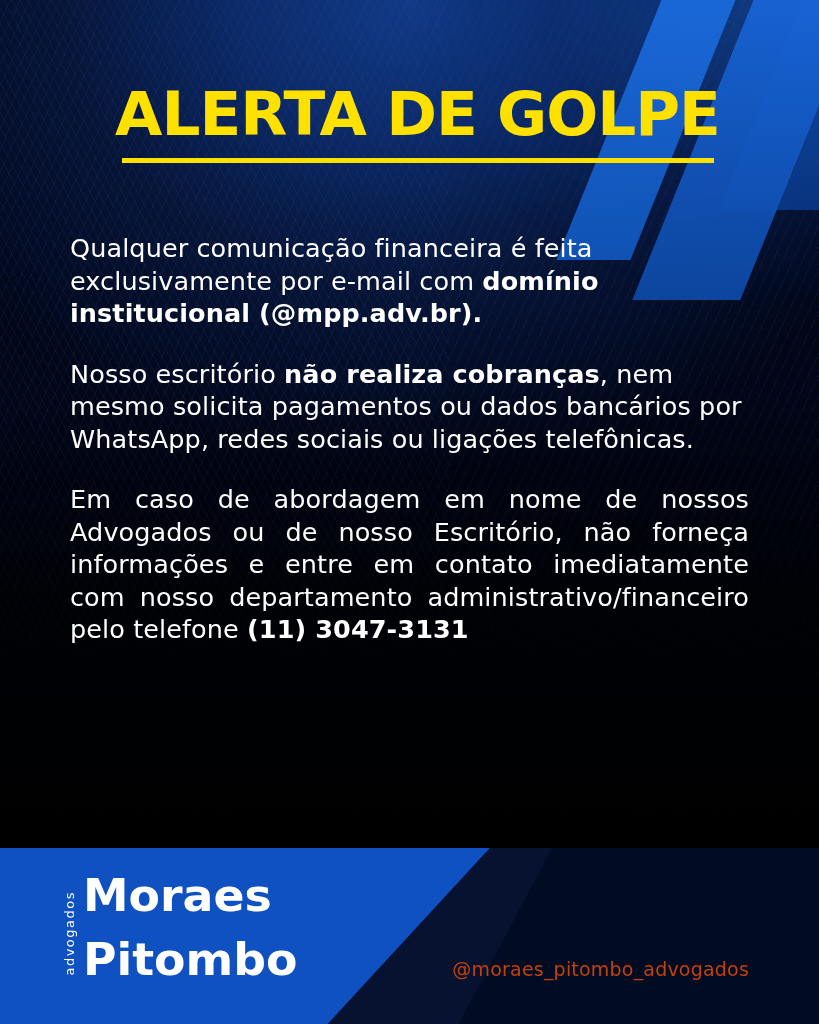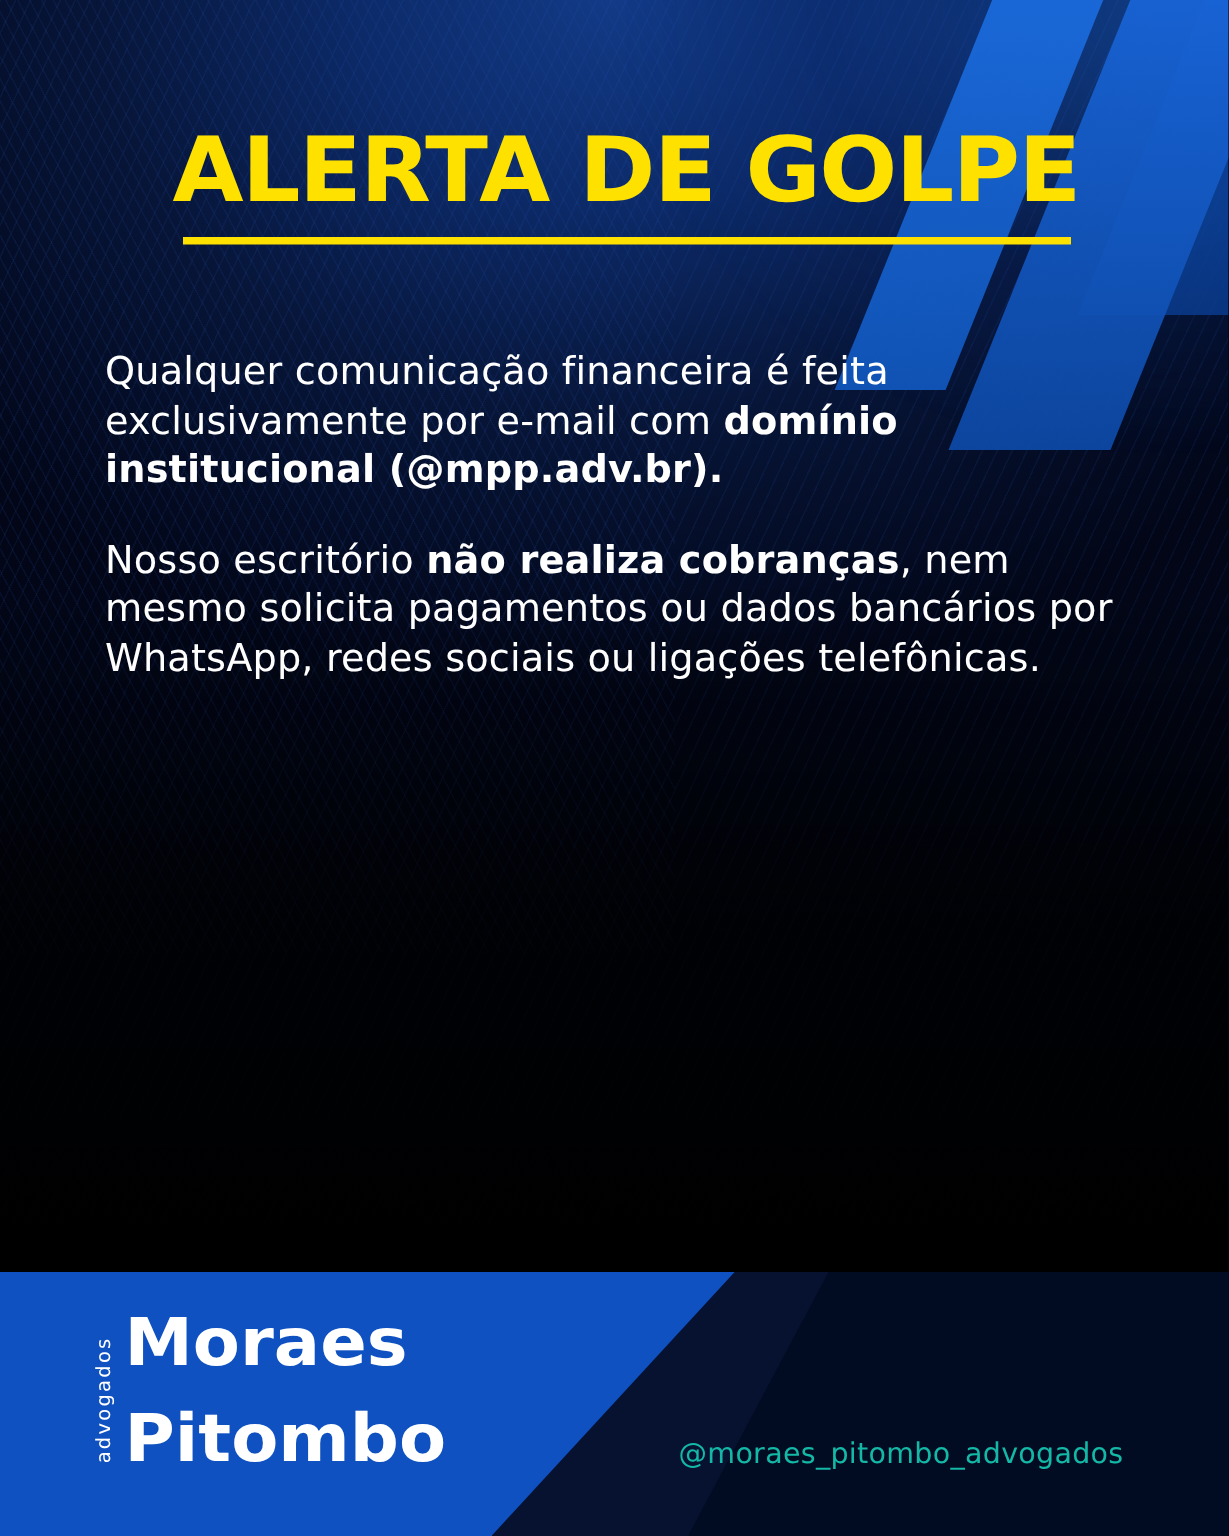--- a/index.html
+++ b/index.html
@@ -156,21 +156,21 @@
     color:#ffffff;
     transform: scaleX(1.04);
     transform-origin: left center;
   }
   .logo-names .l2 { margin-top: 2px; }
 
   .handle {
     position:absolute;
     right:70px;
     bottom:44px;
-    color:#14b8a6;
+    color:#c2410c;
     font-family:"DejaVu Sans", sans-serif;
     font-size: 19px;
     letter-spacing: .2px;
   }
 </style>
 </head>
 <body>
 
 <div id="poster">
 
@@ -192,20 +192,23 @@
 
 
     <div class="p">
       <span>Qualquer comunicação financeira é feita exclusivamente por e-mail com </span><b>domínio institucional (@mpp.adv.br).</b>
     </div>
 
     <div class="p">
       <span>Nosso escritório </span><b>não realiza cobranças</b><span>, nem mesmo solicita pagamentos ou dados bancários por WhatsApp, redes sociais ou ligações telefônicas.</span>
     </div>
 
+    <div class="p justify">
+      <span>Em caso de abordagem em nome de nossos Advogados ou de nosso Escritório, não forneça informações e entre em contato imediatamente com nosso departamento administrativo/financeiro pelo telefone </span><b>(11) 3047-3131</b>
+    </div>
 
   </div>
 
   <div class="footer-band"></div>
 
   <div class="logo">
     <div class="logo-vert">advogados</div>
     <div class="logo-names">
       <div class="l1">Moraes</div>
       <div class="l2">Pitombo</div>

